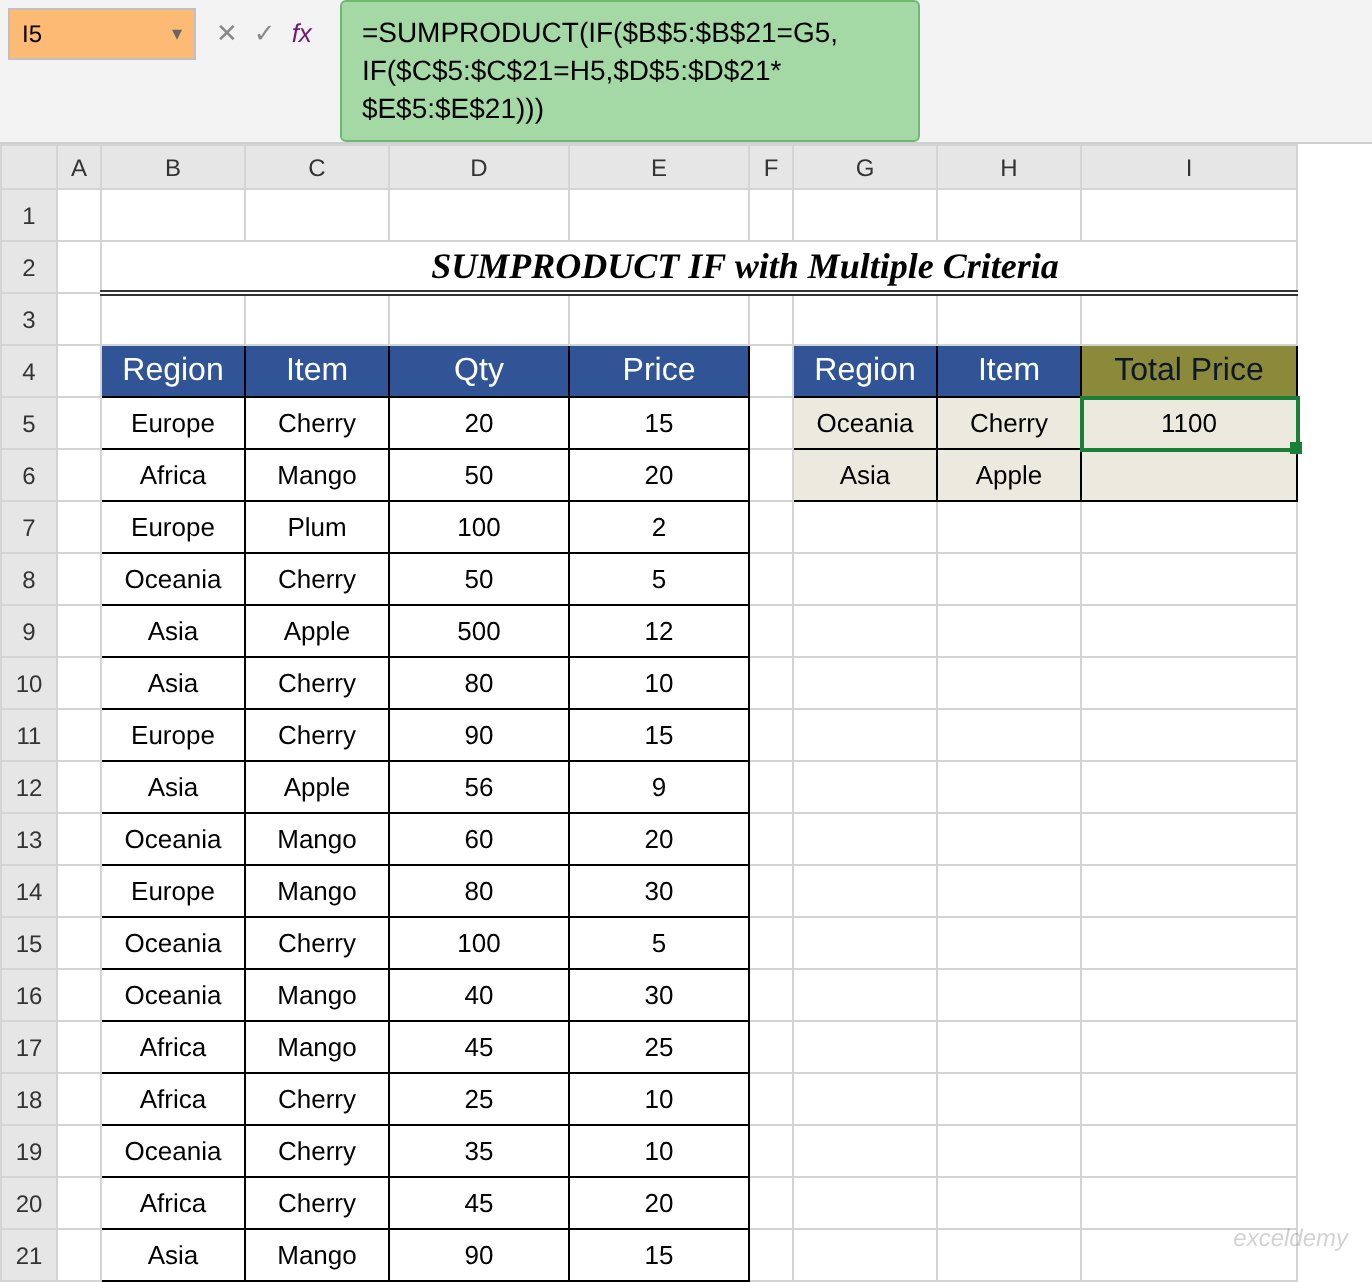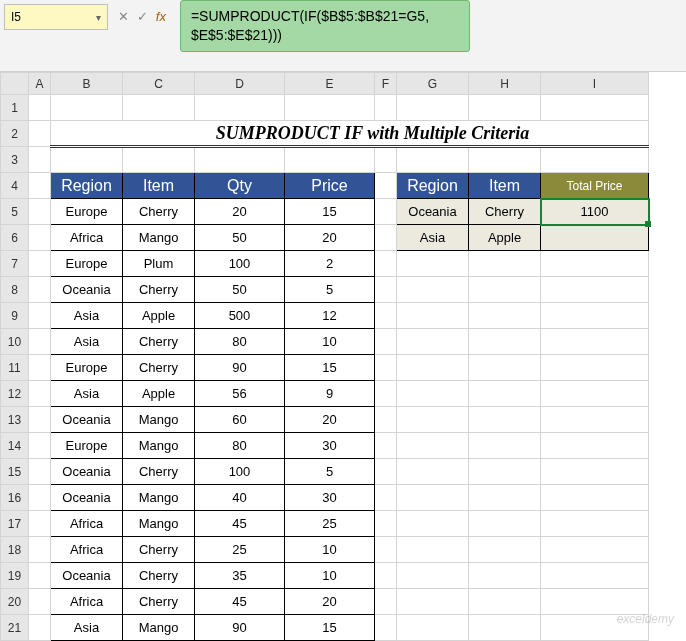--- a/index.html
+++ b/index.html
@@ -14,24 +14,24 @@
     position: relative;
   }
   .formula-bar {
     display: flex;
     align-items: flex-start;
     border-bottom: 1px solid #d0d0d0;
     background: #f3f3f3;
     height: 72px;
   }
   .name-box {
-    width: 104px;
+    width: 94px;
     height: 24px;
     border: 1px solid #c0c0c0;
-    background: #fef9c3;
+    background: #fdba74;
     margin: 4px;
     display: flex;
     align-items: center;
     padding: 12px 6px;
     font-size: 12px;
   }
   .name-box .chev {
     margin-left: auto;
     color: #666;
     font-size: 10px;
@@ -39,21 +39,21 @@
   .fx-icons {
     display: flex;
     align-items: center;
     gap: 8px;
     padding: 4px 6px;
     color: #888;
     font-size: 13px;
     height: 24px;
     margin-top: 4px;
   }
-  .fx-icons .fx { font-style: italic; color: #a16207; }
+  .fx-icons .fx { font-style: italic; color: #701a75; }
   .formula-callout {
     background: #a4d8a4;
     border: 1px solid #6fb86f;
     border-radius: 3px;
     padding: 6px 10px;
     margin: 0 8px;
     font-family: "Segoe UI", Arial, sans-serif;
     font-size: 14px;
     line-height: 1.35;
     color: #000;
@@ -107,23 +107,23 @@
   }
   .hdr-cell {
     background: #305496 !important;
     color: #fff;
     font-weight: bold;
     font-size: 16px;
     border: 1px solid #000 !important;
   }
   .hdr-cell-olive {
     background: #8a8a3a !important;
-    color: #ffffff;
+    color: #0f172a;
     font-weight: bold;
-    font-size: 12px;
+    font-size: 16px;
     border: 1px solid #000 !important;
   }
   .data-cell {
     border: 1px solid #000 !important;
     font-size: 13px;
   }
   .lookup-data {
     border: 1px solid #000 !important;
     font-size: 13px;
     background: #ece9de !important;
@@ -161,20 +161,21 @@
     <span>I5</span>
     <span class="chev">▾</span>
   </div>
   <div class="fx-icons">
     <span>✕</span>
     <span>✓</span>
     <span class="fx">fx</span>
   </div>
   <div class="formula-callout">
     <div>=SUMPRODUCT(IF($B$5:$B$21=G5,</div>
+    <div>IF($C$5:$C$21=H5,$D$5:$D$21*</div>
     <div>$E$5:$E$21)))</div>
   </div>
 </div>
 
 <div class="grid-wrap">
 <table class="sheet">
   <colgroup>
     <col style="width:28px">
         <col class="colA">
         <col class="colB">

